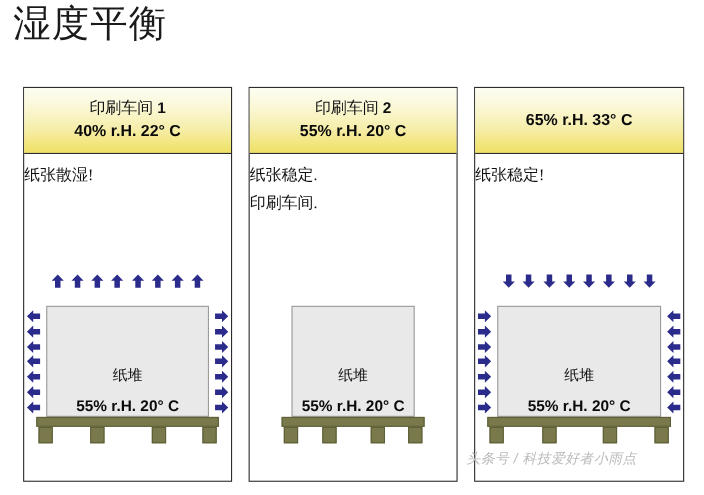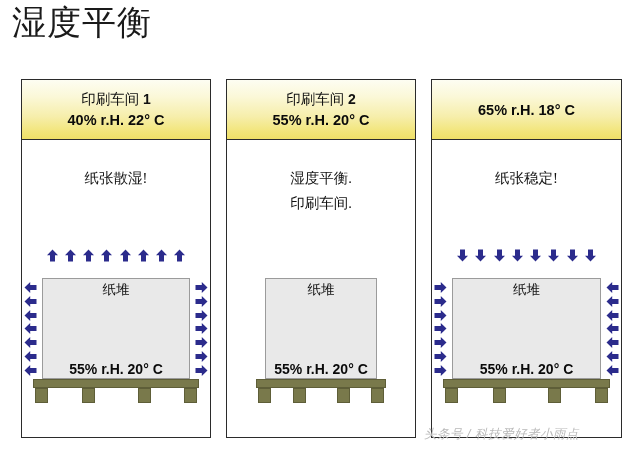--- a/index.html
+++ b/index.html
@@ -83,22 +83,21 @@
     font-family: "Liberation Sans", sans-serif;
     font-size: 14.5px;
     line-height: 22px;
     font-weight: bold;
     color: #0a0a0a;
     white-space: nowrap;
   }
 
   
   .panel-note {
-    margin-top: 26px;
-    text-align: center;
+    margin-top: 8px;
     font-family: "Liberation Serif", serif;
     font-size: 14.5px;
     line-height: 25px;
     color: #111111;
   }
   .panel-note .note-line { display: block; white-space: nowrap; }
 
   
   .stack-zone {
     position: absolute;
@@ -109,21 +108,21 @@
   }
 
   .stack-box {
     position: absolute;
     background: #e9e9e9;
     border: 1px solid #9b9b9b;
     box-sizing: border-box;
     display: flex;
     flex-direction: column;
     align-items: center;
-    justify-content: space-between;
+    justify-content: flex-end;
   }
   
   .p1 .stack-box, .p3 .stack-box {
     left: 20px;
     right: 20px;
     top: 37px;
     height: 101px;
   }
   
   .p2 .stack-box {
@@ -197,21 +196,21 @@
   .arrow-col.left  { left: 2px; }
   .arrow-col.right { right: 2px; }
 
   .arrow { display: block; }
   .arrow svg { display: block; }
 
   
   #watermark {
     position: absolute;
     left: 424px;
-    top: 426px;
+    top: 409px;
     font-family: "Liberation Sans", sans-serif;
     font-size: 12.5px;
     line-height: 16px;
     color: #b9b9b9;
     white-space: nowrap;
     font-style: italic;
     letter-spacing: 0.5px;
   }
 </style>
 </head>
@@ -359,42 +358,42 @@
           </div>
         </div>
       </div>
     </div>
     <div class="panel p2">
       <div class="panel-header">
         <div class="room-name"><span>印刷车间</span> <b>2</b></div>
         <div class="room-climate">55% r.H. 20° C</div>
       </div>
       <div class="panel-note">
-        <span class="note-line">湿度平衡.</span>
+        <span class="note-line">纸张稳定.</span>
         <span class="note-line">印刷车间.</span>
       </div>
       <div class="stack-zone">
         <div class="stack-box">
           <div class="stack-label">纸堆</div>
           <div class="stack-climate">55% r.H. 20° C</div>
         </div>
         <div class="pallet">
           <div class="pallet-deck"></div>
           <div class="pallet-legs">
             <div class="pallet-leg" style="left: 2px;"></div>
             <div class="pallet-leg" style="left: 33.3333%; margin-left: -6px;"></div>
             <div class="pallet-leg" style="left: 66.6667%; margin-left: -6px;"></div>
             <div class="pallet-leg" style="left: auto; right: 2px;"></div>
           </div>
         </div>
       </div>
     </div>
     <div class="panel p3">
       <div class="panel-header">
-        <div class="room-climate">65% r.H. 18° C</div>
+        <div class="room-climate">65% r.H. 33° C</div>
       </div>
       <div class="panel-note">
         <span class="note-line">纸张稳定!</span>
       </div>
       <div class="stack-zone">
         <div class="arrow-row">
           <span class="arrow">
             <svg width="13" height="13" viewBox="0 0 13 13">
               <polygon points="6.5,0.5 12,6.2 9,6.2 9,12.5 4,12.5 4,6.2 1,6.2" fill="#2b2b8c" transform="rotate(180 6.5 6.5)"></polygon>
             </svg>

